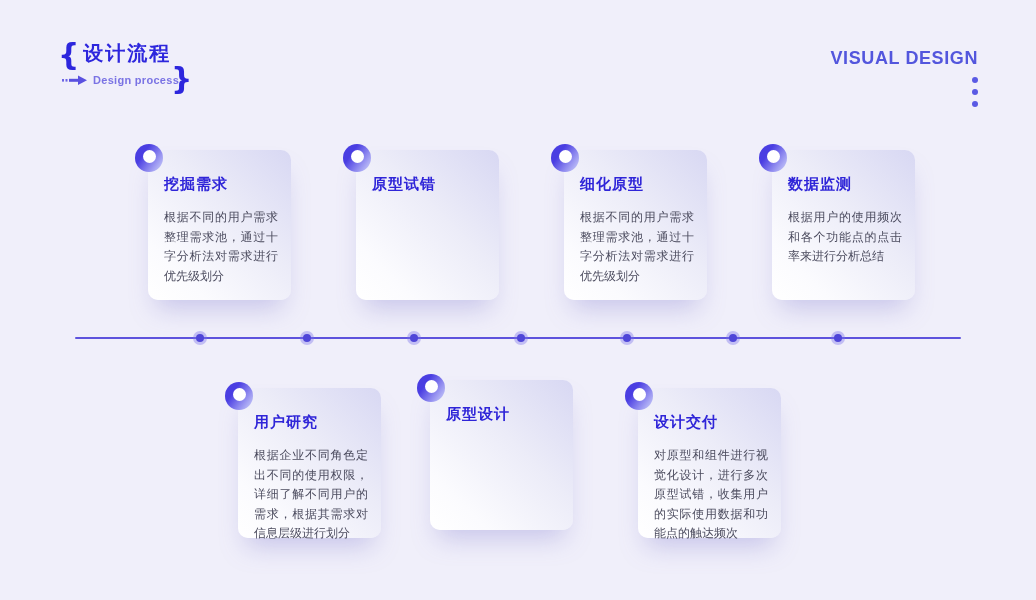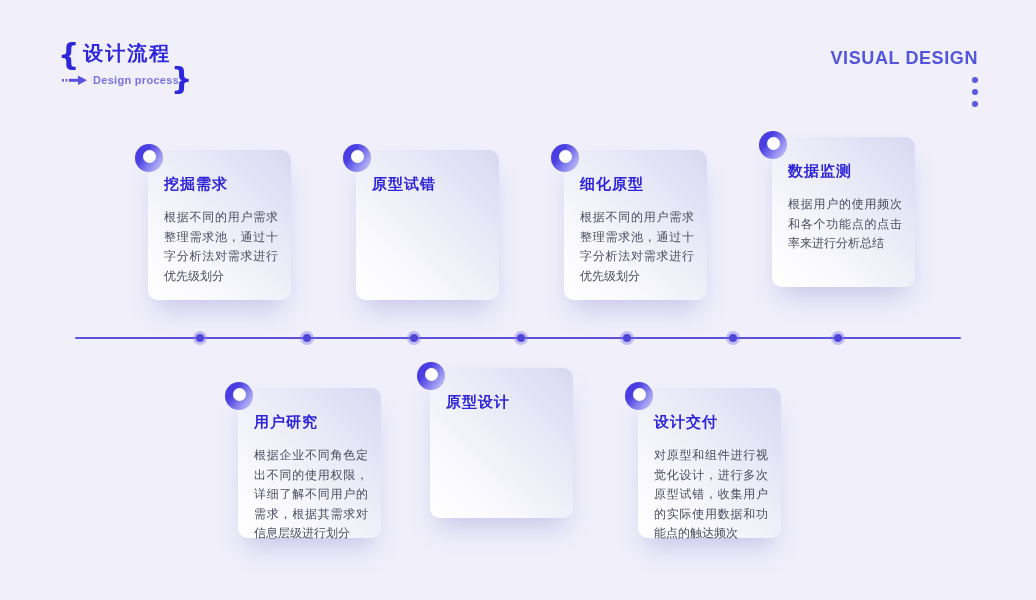--- a/index.html
+++ b/index.html
@@ -101,32 +101,32 @@
   </div>
   <div class="card" style="left:356px; top:150px">
     <span class="badge"></span>
     <h3 class="card-title">原型试错</h3>
   </div>
   <div class="card" style="left:564px; top:150px">
     <span class="badge"></span>
     <h3 class="card-title">细化原型</h3>
     <p class="card-desc">根据不同的用户需求整理需求池，通过十字分析法对需求进行优先级划分</p>
   </div>
-  <div class="card" style="left:772px; top:137px">
+  <div class="card" style="left:772px; top:150px">
     <span class="badge"></span>
     <h3 class="card-title">数据监测</h3>
     <p class="card-desc">根据用户的使用频次和各个功能点的点击率来进行分析总结</p>
   </div>
 
   <div class="card" style="left:238px; top:388px">
     <span class="badge"></span>
     <h3 class="card-title">用户研究</h3>
     <p class="card-desc">根据企业不同角色定出不同的使用权限，详细了解不同用户的需求，根据其需求对信息层级进行划分</p>
   </div>
-  <div class="card" style="left:430px; top:368px">
+  <div class="card" style="left:430px; top:380px">
     <span class="badge"></span>
     <h3 class="card-title">原型设计</h3>
   </div>
   <div class="card" style="left:638px; top:388px">
     <span class="badge"></span>
     <h3 class="card-title">设计交付</h3>
     <p class="card-desc">对原型和组件进行视觉化设计，进行多次原型试错，收集用户的实际使用数据和功能点的触达频次</p>
   </div>
 
 </div>

